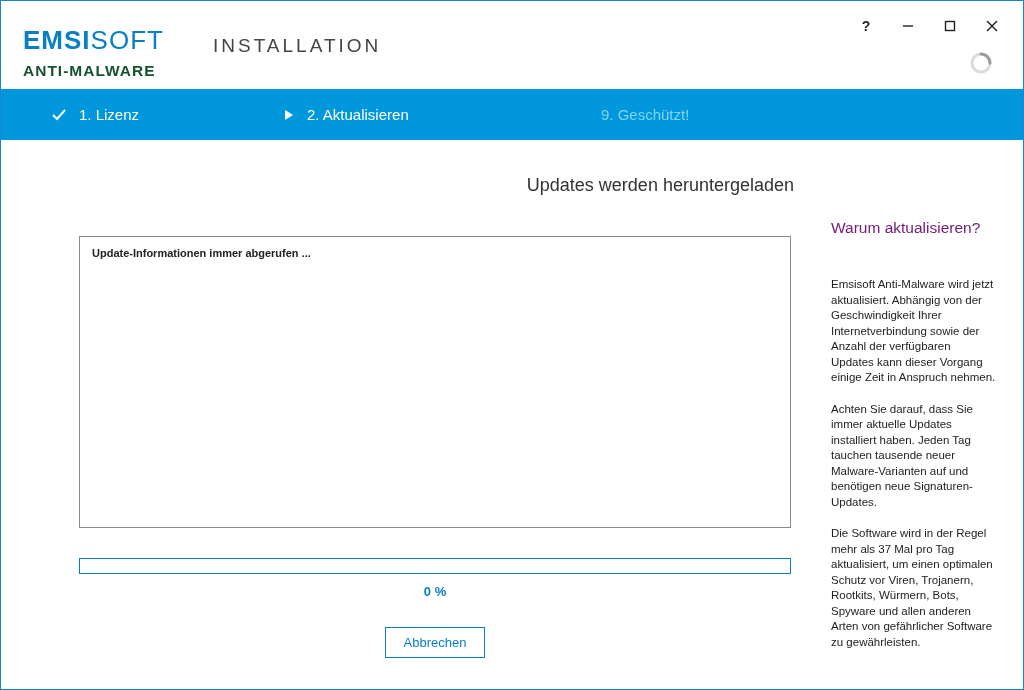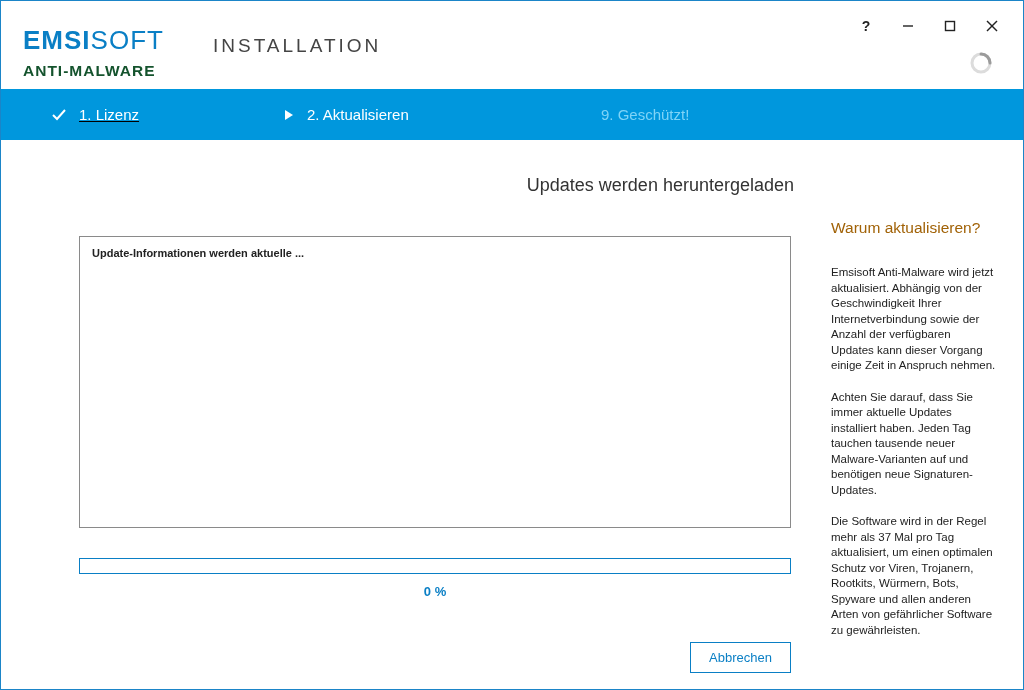--- a/index.html
+++ b/index.html
@@ -1,17 +1,17 @@
 <!DOCTYPE html>
 <html><head>
 <meta charset="utf-8">
 <style>
   * { box-sizing: border-box; margin: 0; padding: 0; }
   html, body { width: 1024px; height: 690px; overflow: hidden; font-family: "Segoe UI", Tahoma, sans-serif; background: #fff; }
-  .window { width: 1024px; height: 690px; border: 1px solid #1b85c8; position: relative; background: #fff; text-decoration: underline; }
+  .window { width: 1024px; height: 690px; border: 1px solid #1b85c8; position: relative; background: #fff; }
 
   
   .titlebar { height: 88px; position: relative; }
   .logo { position: absolute; left: 22px; top: 26px; line-height: 1; }
   .logo-top { font-size: 26px; font-weight: 300; letter-spacing: 1px; color: #0a7fc5; font-family: "Segoe UI", Arial, sans-serif; }
   .logo-top .bold { font-weight: 700; }
   .logo-bottom { font-size: 15.5px; font-weight: 700; letter-spacing: 1px; color: #14532d; margin-top: 10px; }
   .app-title { position: absolute; left: 212px; top: 34px; font-size: 19px; letter-spacing: 3px; color: #444; font-weight: 400; }
 
   .winctrl { position: absolute; top: 10px; right: 10px; display: flex; align-items: center; }
@@ -34,26 +34,26 @@
   .body { position: absolute; top: 124px; left: 0; right: 0; bottom: 0; }
   .main { position: absolute; left: 78px; top: 50px; width: 715px; }
   .main-heading { font-size: 18px; color: #333; font-weight: 400; margin-bottom: 40px; text-align: right; }
 
   .logbox { width: 712px; height: 292px; border: 1px solid #8a8a8a; padding: 10px 12px; font-size: 11px; font-weight: 700; color: #222; background: #fff; }
 
   .progress-wrap { margin-top: 30px; }
   .progress { width: 712px; height: 16px; border: 1px solid #0a7fc5; background: #fff; }
   .progress-label { text-align: center; width: 712px; margin-top: 10px; color: #0a7fc5; font-weight: 700; font-size: 13px; }
 
-  .buttons { width: 712px; display: flex; justify-content: flex-end; margin-top: 43px; }
+  .buttons { width: 712px; display: flex; justify-content: center; margin-top: 28px; }
   .btn { border: 1px solid #0a7fc5; color: #0a7fc5; background: #fff; padding: 7px 18px; font-size: 13px; cursor: pointer; font-family: inherit; }
 
   
   .side { position: absolute; left: 830px; top: 94px; width: 165px; }
-  .side-heading { font-size: 15.5px; color: #a16207; font-weight: 400; margin-bottom: 28px; }
+  .side-heading { font-size: 15.5px; color: #701a75; font-weight: 400; margin-bottom: 40px; }
   .side p { font-size: 11.5px; line-height: 1.35; color: #222; margin-bottom: 16px; }
 </style>
 </head>
 <body>
 
 <div class="window">
 
   <div class="titlebar">
     <div class="logo">
       <div class="logo-top"><span class="bold">EMSI</span><span>SOFT</span></div>
@@ -109,21 +109,21 @@
     <div class="step step3">
       <span class="step-label">9. Geschützt!</span>
     </div>
   </div>
 
   <div class="body">
     <div class="main">
       <div class="main-heading">Updates werden heruntergeladen</div>
 
       <div class="logbox">
-        <div>Update-Informationen werden aktuelle ...</div>
+        <div>Update-Informationen immer abgerufen ...</div>
       </div>
 
       <div class="progress-wrap">
         <div class="progress"></div>
         <div class="progress-label">0 %</div>
       </div>
 
       <div class="buttons">
         <button class="btn">Abbrechen</button>
       </div>

